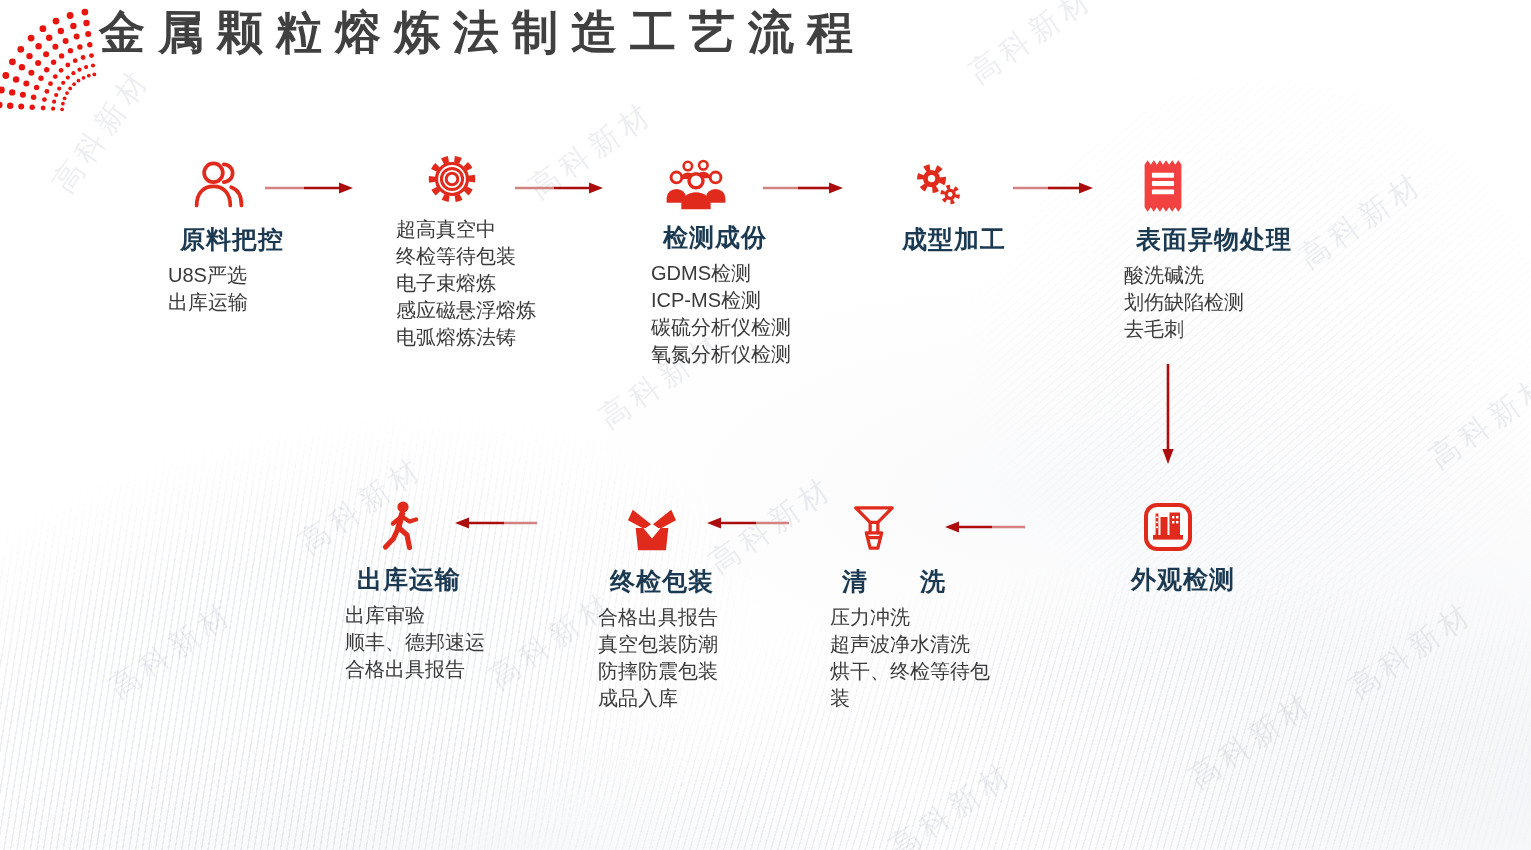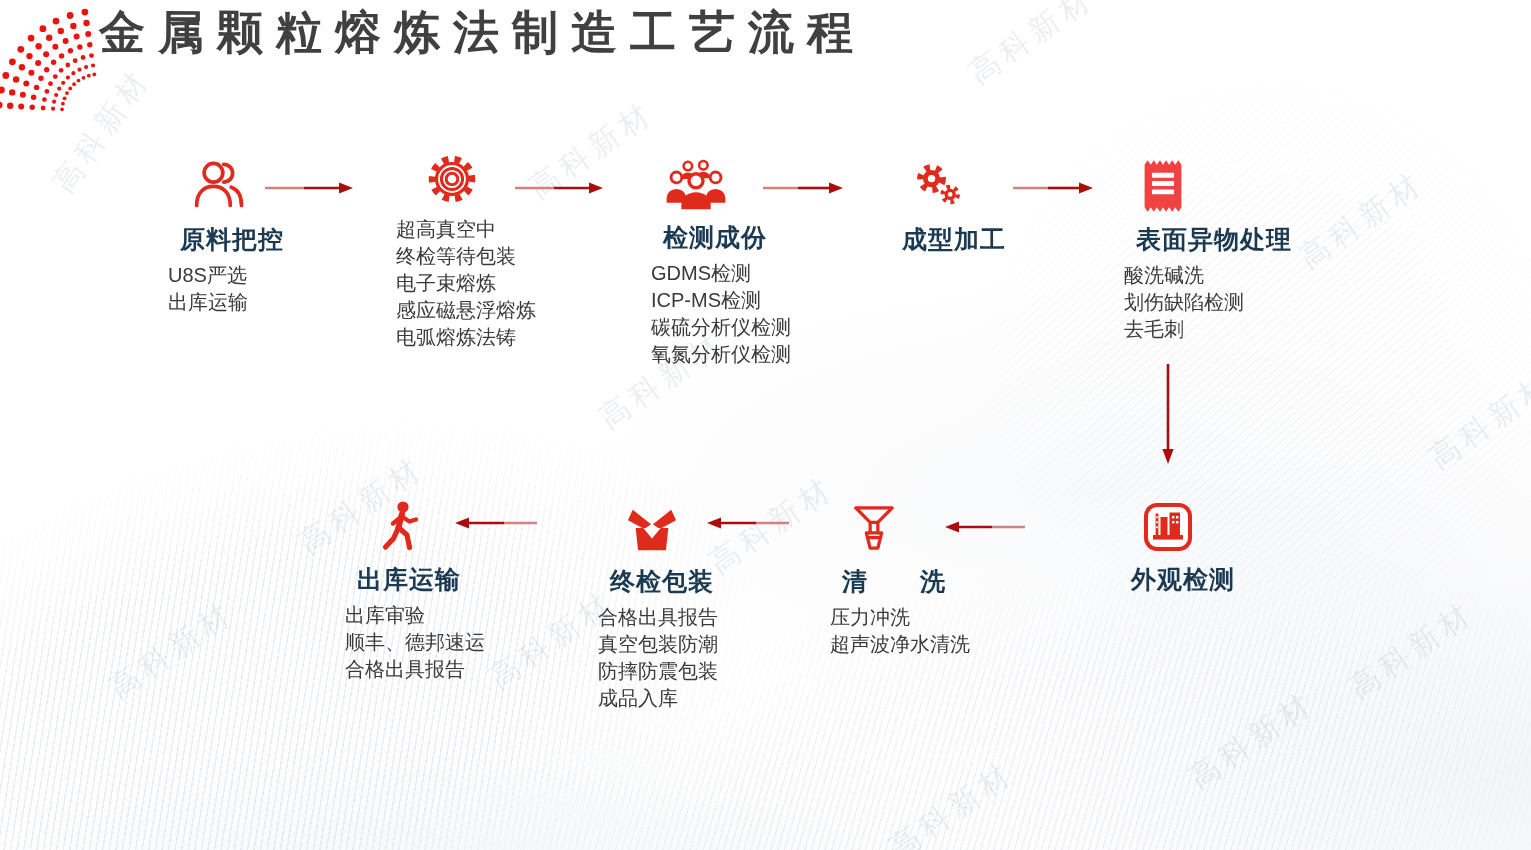--- a/index.html
+++ b/index.html
@@ -287,20 +287,21 @@
         <path d="M6,4 H44 L29,19 H21 Z"></path>
         <path d="M21,19 V30 M29,19 V30"></path>
         <path d="M17,30 H33 L29,46 H21 Z"></path>
         <path d="M18.4,35 H31.6"></path>
       </svg>
     </div>
     <h3>清　　洗</h3>
     <div class="lines">
       <div class="line">压力冲洗</div>
       <div class="line">超声波净水清洗</div>
+      <div class="line">烘干、终检等待包装</div>
     </div>
   </div>
 
   <div class="step" style="left:1119px; top:496px; width:215px">
     <div class="icon" style="padding-left:24px">
       <svg width="50" height="50" viewBox="0 0 50 50">
         <rect x="3" y="3" width="44" height="44" rx="11" fill="#fff" stroke="currentColor" stroke-width="4"></rect>
         <g fill="currentColor">
           <rect x="10" y="33" width="30" height="4.6"></rect>
           <rect x="12.6" y="11.5" width="2.8" height="21.5"></rect>

